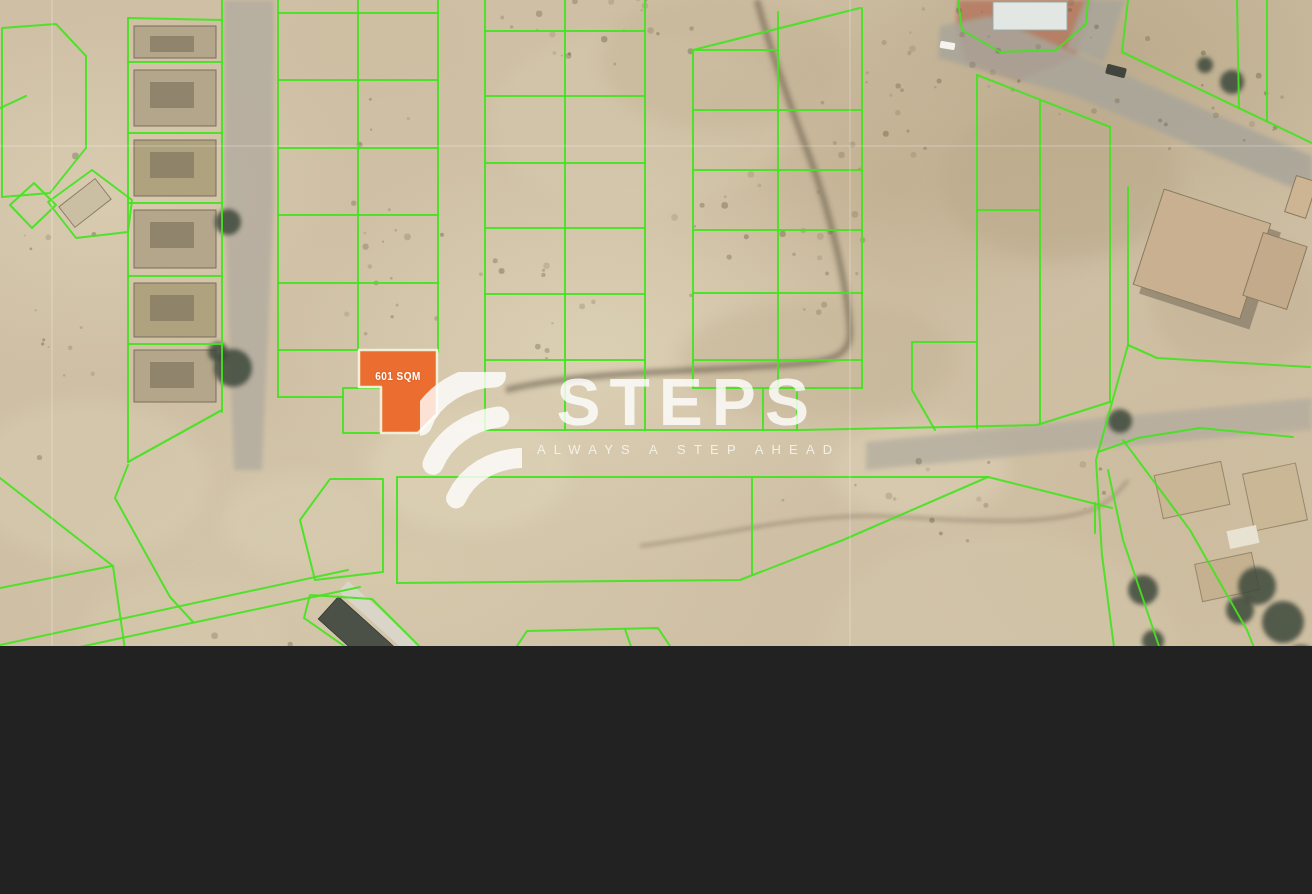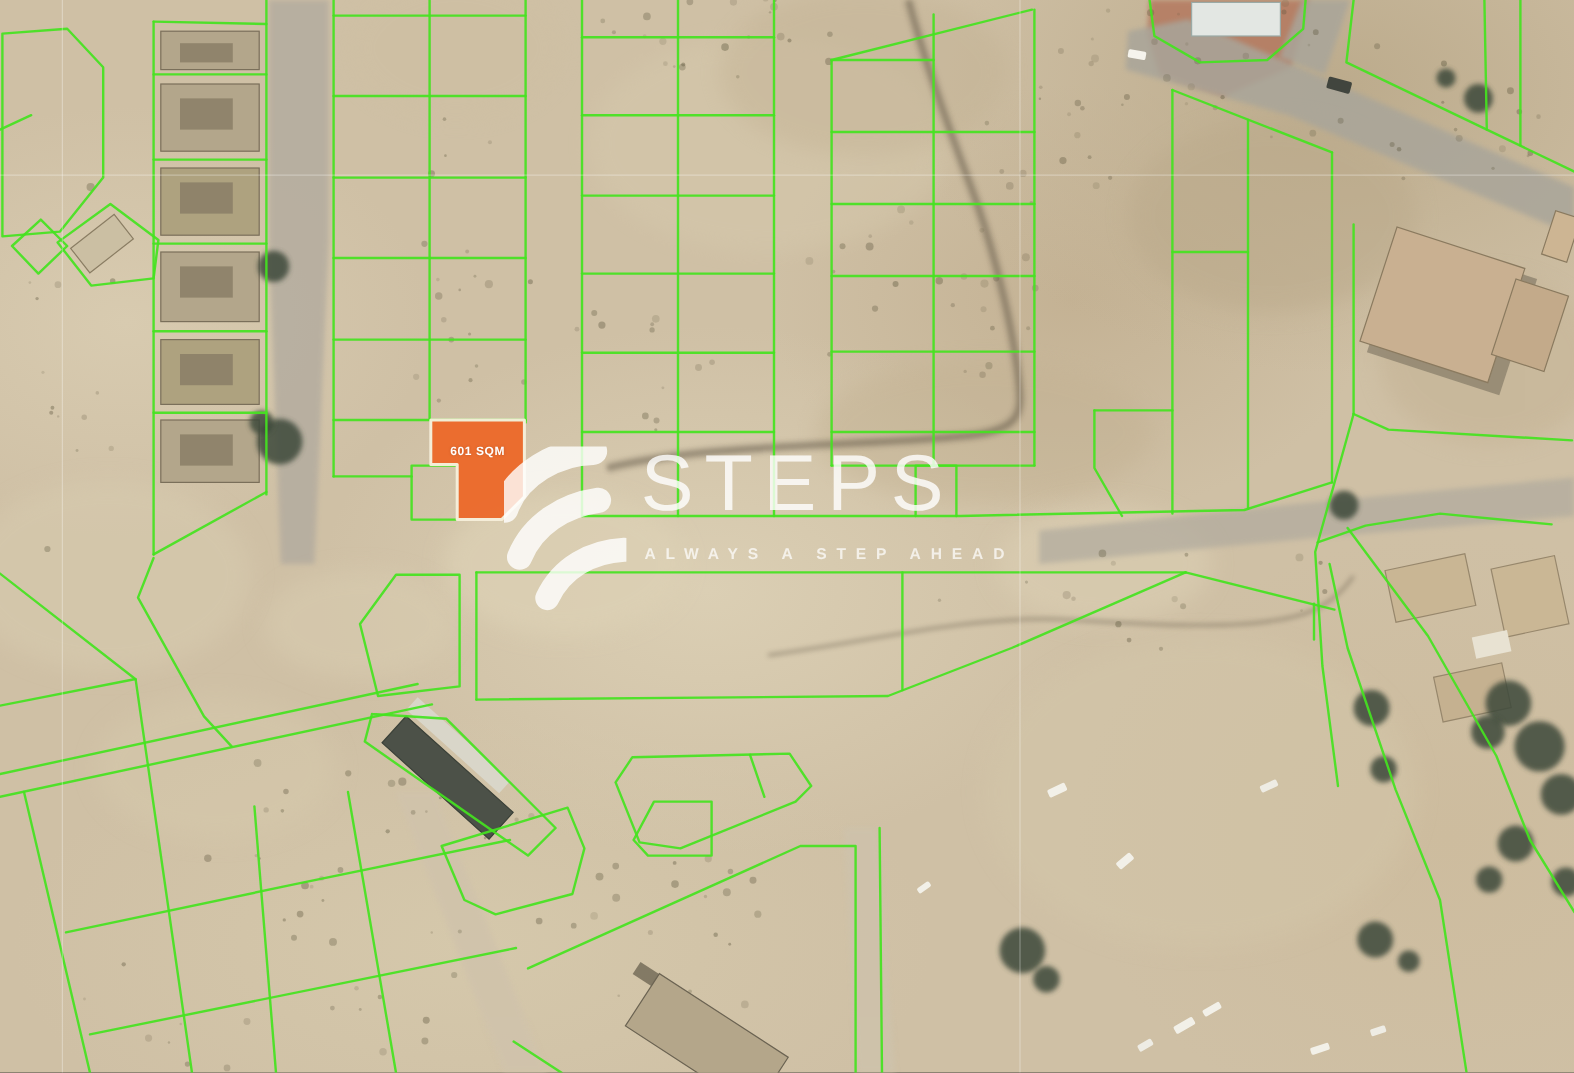--- a/index.html
+++ b/index.html
@@ -1,17 +1,17 @@
 <!DOCTYPE html>
 <html><head>
 <meta charset="utf-8">
 <style>
   html,body{margin:0;padding:0;background:#222;}
   #stage{
-    position:relative;width:1312px;height:894px;overflow:hidden;
+    position:relative;width:1312px;height:646px;overflow:hidden;
     font-family:"Liberation Sans",sans-serif;
     background-color:#cfc0a5;
     background-image:
       radial-gradient(420px 300px at 8% 30%, #d8cbb0 0%, rgba(216,203,176,0) 60%),
       radial-gradient(500px 340px at 45% 55%, #dbcfb4 0%, rgba(219,207,180,0) 65%),
       radial-gradient(600px 400px at 85% 8%, #bcab8c 0%, rgba(188,171,140,0) 60%),
       radial-gradient(420px 300px at 68% 28%, #c4b294 0%, rgba(196,178,148,0) 60%),
       radial-gradient(520px 420px at 92% 78%, #cdbc9e 0%, rgba(205,188,158,0) 60%),
       radial-gradient(640px 320px at 30% 88%, #d5c8ab 0%, rgba(213,200,171,0) 60%);
   }
@@ -20,29 +20,30 @@
     position:absolute;color:#fff;font-size:10px;font-weight:bold;
     letter-spacing:.5px;text-align:center;white-space:nowrap;
     text-shadow:0 0 2px rgba(120,40,0,.35);
   }
   #watermark{
     position:absolute;left:420px;top:372px;display:flex;align-items:flex-start;
     gap:12px;pointer-events:none;
   }
   #wm-text{display:flex;flex-direction:column;}
   #wm-line1{
-    font-size:66px;font-weight:400;letter-spacing:9px;line-height:.92;
+    font-size:66px;font-weight:700;letter-spacing:9px;line-height:.92;
     color:rgba(255,255,255,.8);
+    text-align:center;
   }
   #wm-line2{
     font-size:57px;font-weight:700;letter-spacing:1px;line-height:1.0;
     color:rgba(255,255,255,.8);margin-top:-2px;
   }
   #wm-tagline{
-    font-size:13px;font-weight:700;letter-spacing:8.2px;margin-top:21px;
+    font-size:13px;font-weight:400;letter-spacing:8.2px;margin-top:9px;
     color:rgba(255,255,255,.72);white-space:nowrap;padding-left:3px;
   }
 </style>
 </head>
 <body>
 
 <div id="stage">
   <svg id="map-svg" width="1312" height="894" viewBox="0 0 1312 894">
     <defs>
       <filter id="b2" x="-50%" y="-50%" width="200%" height="200%">

